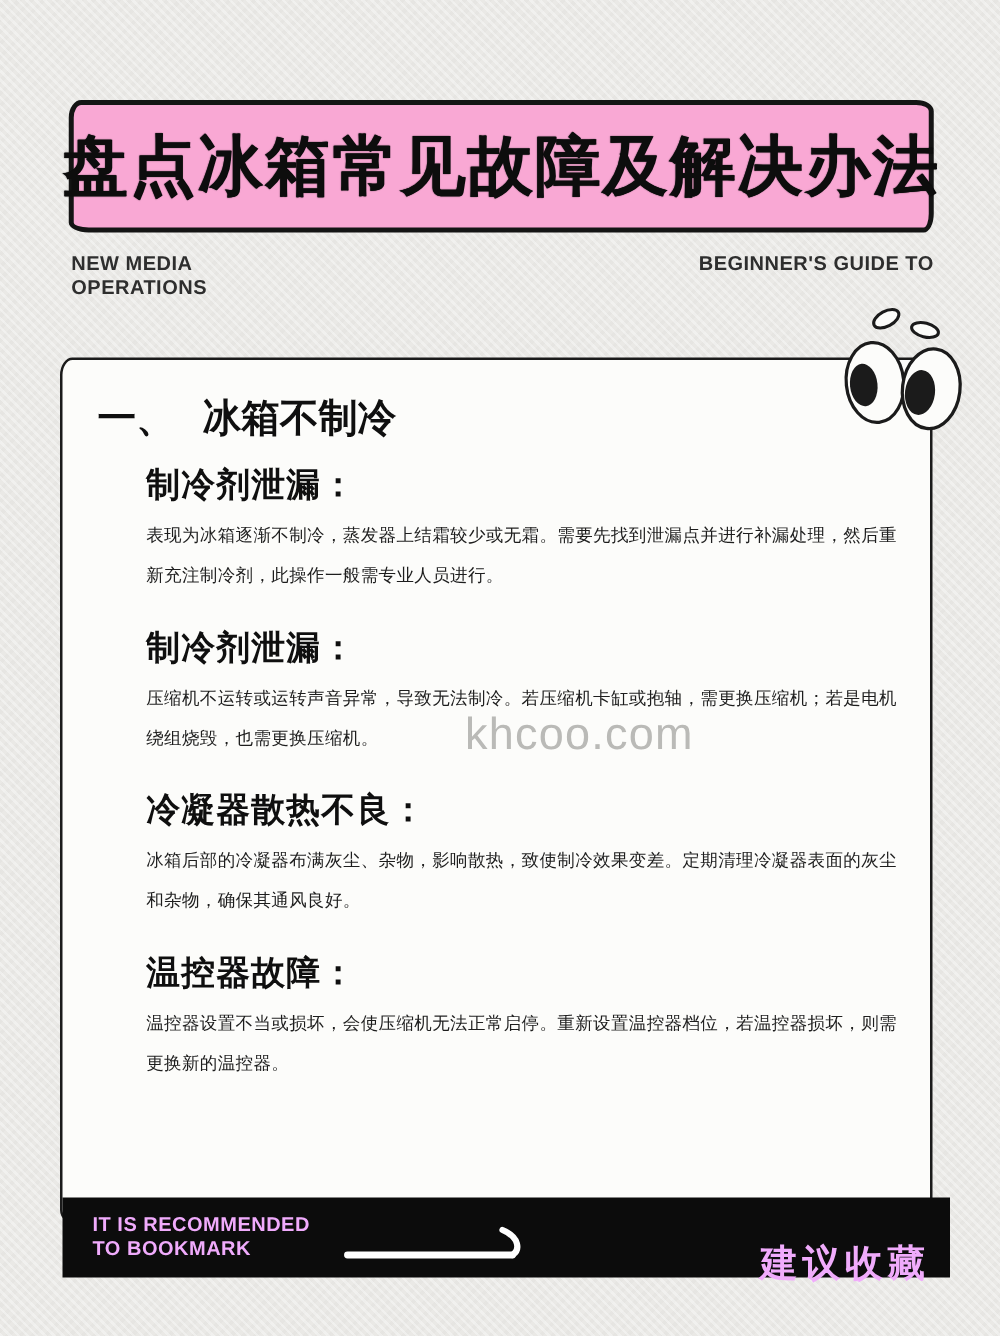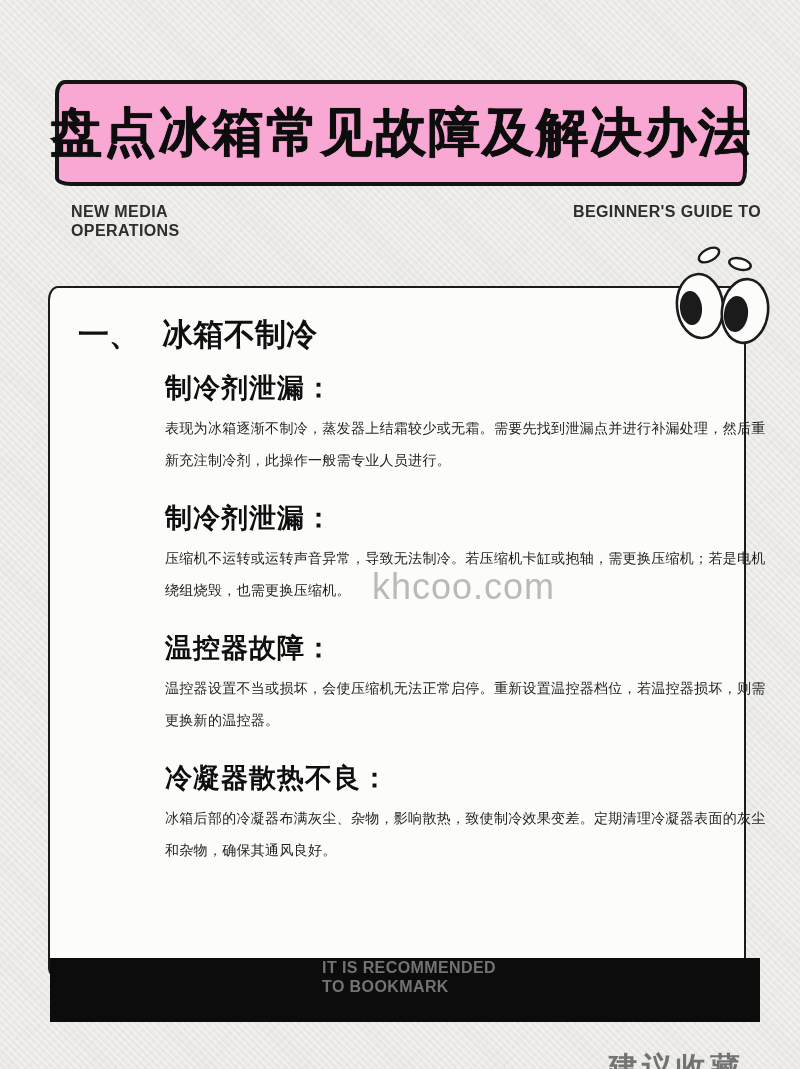--- a/index.html
+++ b/index.html
@@ -26,56 +26,55 @@
     border-radius:10px 14px 8px 16px / 14px 9px 15px 8px;
     box-sizing:border-box;
     display:flex;align-items:center;justify-content:center;
   }
   .banner h1{
     margin:0;font-size:52px;font-weight:900;letter-spacing:2px;
     color:#0d0d0d;white-space:nowrap;
     text-shadow:0 0 1px #0d0d0d, .6px 0 0 #0d0d0d;
   }
   
-  .meta-row{position:absolute;left:71px;top:202px;width:690px;display:flex;justify-content:space-between;}
+  .meta-row{position:absolute;left:57px;top:202px;width:690px;display:flex;justify-content:space-between;}
   .meta{font-size:16px;line-height:19px;font-weight:600;color:#2e2e2e;letter-spacing:.4px;}
   .meta.right{text-align:right;}
   
   .card{
     position:absolute;left:48px;top:286px;width:698px;height:694px;
     background:#fcfcfa;
     border:2.5px solid #1b1b1b;
     border-radius:10px 16px 12px 14px / 14px 10px 16px 12px;
     box-sizing:border-box;
     padding-top:26px;
     z-index:1;
   }
   .sec-row{margin:0 0 14px 28px;font-size:31px;font-weight:800;display:flex;color:#0f0f0f;}
   .sec-num{margin-right:22px;}
-  .item{margin-left:115px;margin-right:8px;}
+  .item{margin-left:67px;margin-right:8px;}
   .item h3{margin:0 0 6px;font-size:27px;font-weight:800;color:#0f0f0f;letter-spacing:1px;}
   .item p{margin:0 0 24px;width:608px;font-size:14px;line-height:32px;font-weight:500;color:#1d1d1d;letter-spacing:.3px;}
   
   .watermark{
     position:absolute;left:372px;top:566px;
     font-size:36px;font-weight:500;letter-spacing:1px;
     color:rgba(120,120,115,.5);
     z-index:2;pointer-events:none;
   }
   
   .eyes{position:absolute;left:663px;top:240px;z-index:3;}
   
   .footer-bar{
     position:absolute;left:50px;top:958px;width:710px;height:64px;
-    background:#0c0c0c;color:#737373;
+    background:#0c0c0c;color:#f0abfc;
     display:flex;align-items:center;
     box-sizing:border-box;
     padding:0 16px 0 24px;
     z-index:4;
-    flex-direction:column;
   }
   .footer-left{font-size:16px;line-height:19px;font-weight:600;letter-spacing:.4px;white-space:nowrap;}
   .footer-arrow{margin-left:26px;margin-top:10px;}
   .footer-right{margin-left:auto;font-size:30px;font-weight:700;letter-spacing:4px;white-space:nowrap;margin-top:42px;}
 </style>
 </head>
 <body>
 
 <div class="paper-texture"></div>
 
@@ -112,27 +111,27 @@
     <h3>制冷剂泄漏：</h3>
     <p>表现为冰箱逐渐不制冷，蒸发器上结霜较少或无霜。需要先找到泄漏点并进行补漏处理，然后重新充注制冷剂，此操作一般需专业人员进行。</p>
   </div>
 
   <div class="item">
     <h3>制冷剂泄漏：</h3>
     <p>压缩机不运转或运转声音异常，导致无法制冷。若压缩机卡缸或抱轴，需更换压缩机；若是电机绕组烧毁，也需更换压缩机。</p>
   </div>
 
   <div class="item">
-    <h3>温控器故障：</h3>
-    <p>温控器设置不当或损坏，会使压缩机无法正常启停。重新设置温控器档位，若温控器损坏，则需更换新的温控器。</p>
+    <h3>冷凝器散热不良：</h3>
+    <p>冰箱后部的冷凝器布满灰尘、杂物，影响散热，致使制冷效果变差。定期清理冷凝器表面的灰尘和杂物，确保其通风良好。</p>
   </div>
 
   <div class="item">
-    <h3>冷凝器散热不良：</h3>
-    <p>冰箱后部的冷凝器布满灰尘、杂物，影响散热，致使制冷效果变差。定期清理冷凝器表面的灰尘和杂物，确保其通风良好。</p>
+    <h3>温控器故障：</h3>
+    <p>温控器设置不当或损坏，会使压缩机无法正常启停。重新设置温控器档位，若温控器损坏，则需更换新的温控器。</p>
   </div>
 </div>
 
 <div class="watermark">khcoo.com</div>
 
 <div class="footer-bar">
   <div class="footer-left">
     <div>IT IS RECOMMENDED</div>
     <div>TO BOOKMARK</div>
   </div>

